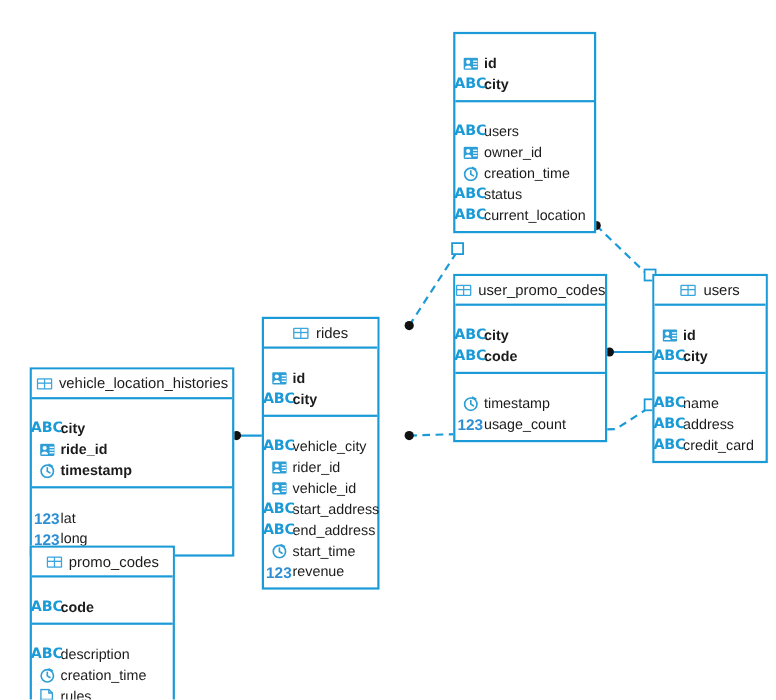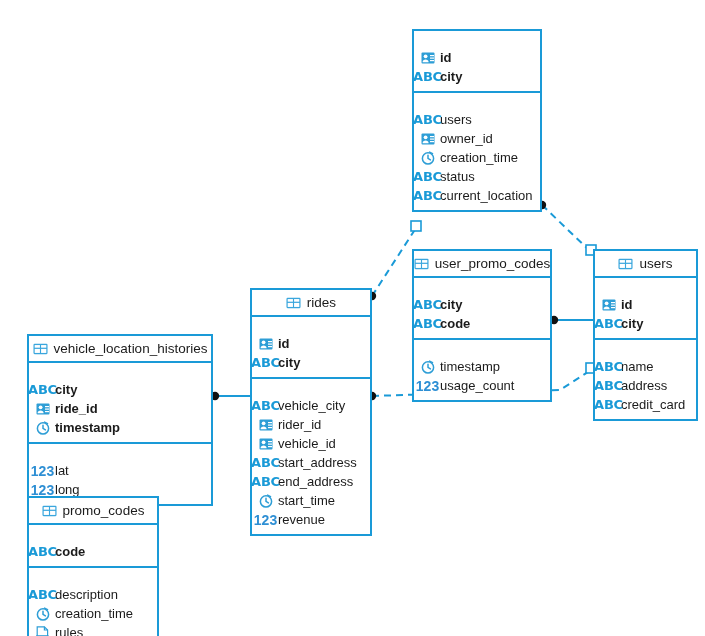--- a/index.html
+++ b/index.html
@@ -264,21 +264,21 @@
           <div class="field">
             <span class="icon icon-abc">ABC</span>
             <span class="fname">address</span>
           </div>
           <div class="field">
             <span class="icon icon-abc">ABC</span>
             <span class="fname">credit_card</span>
           </div>
         </div>
       </div>
-      <div class="table-node" style="left: 250px; top: 288px; width: 122px;">
+      <div class="table-node" style="left: 238px; top: 288px; width: 107px;">
         <div class="tbl-title">
           <span class="icon">
             <svg width="16" height="12" viewBox="0 0 16 12">
               <rect x="0.5" y="0.5" width="15" height="11" rx="1.2" fill="#3aa6dd"></rect>
               <rect x="1.8" y="1.8" width="5.6" height="2.8" fill="#ffffff"></rect>
               <rect x="8.6" y="1.8" width="5.6" height="2.8" fill="#ffffff"></rect>
               <rect x="1.8" y="5.9" width="5.6" height="4.3" fill="#ffffff"></rect>
               <rect x="8.6" y="5.9" width="5.6" height="4.3" fill="#ffffff"></rect>
             </svg>
           </span>

